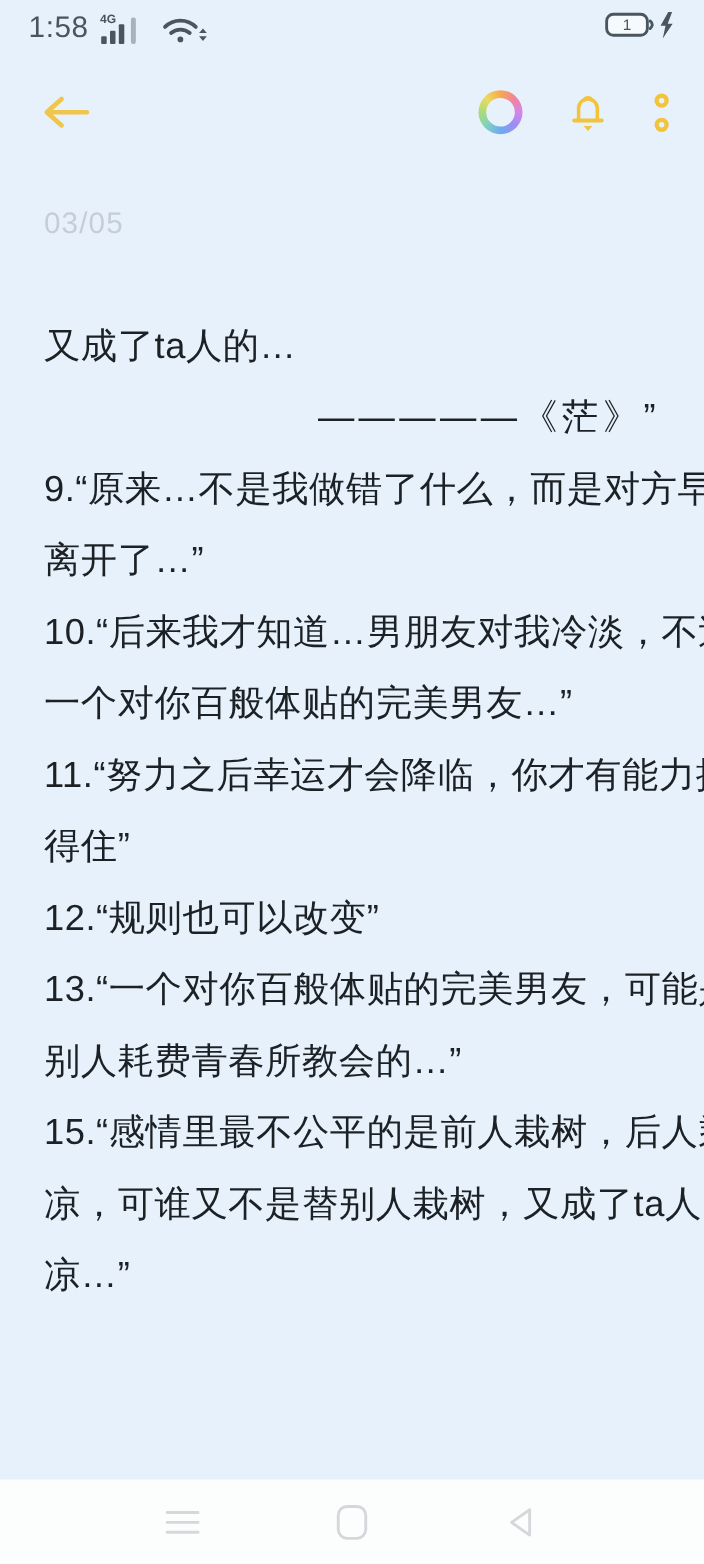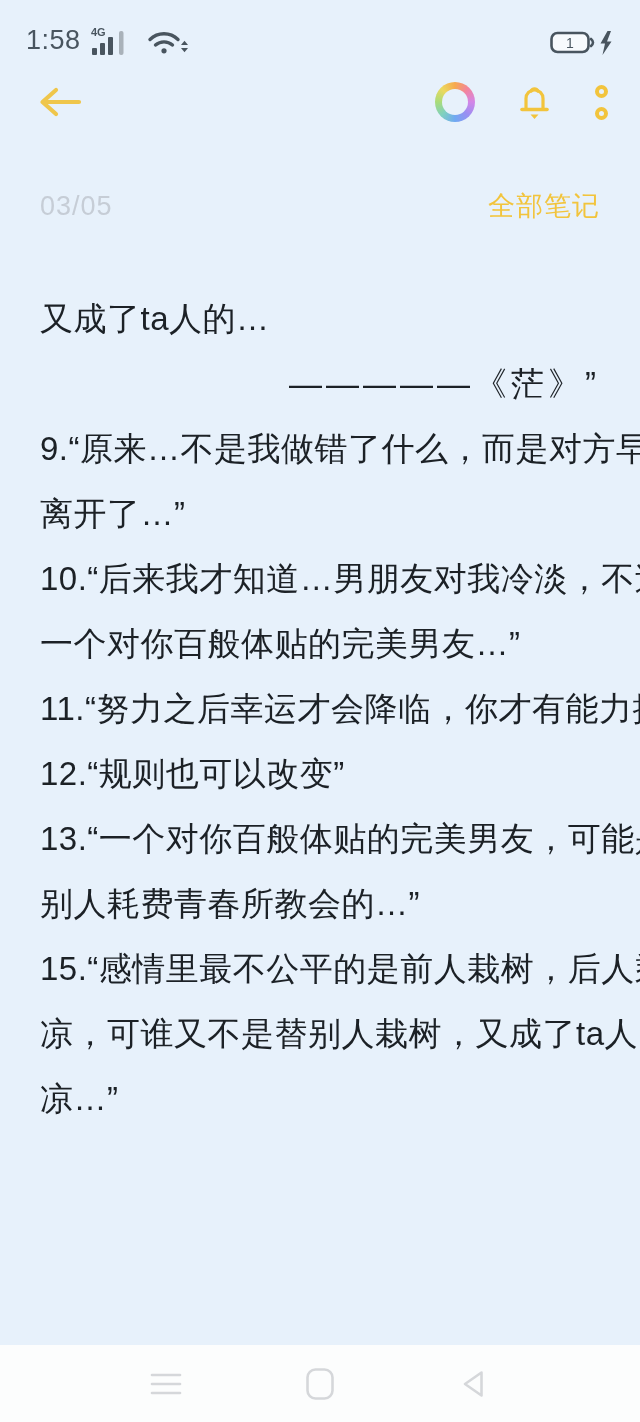--- a/index.html
+++ b/index.html
@@ -13,21 +13,21 @@
     width: 640px;
     height: 1422px;
     background: #e7f1fb;
     overflow: hidden;
   }
   
   .status-bar {
     height: 56px;
     padding: 10px 26px 0 26px;
     display: flex;
-    align-items: flex-end;
+    align-items: flex-start;
     justify-content: space-between;
     gap: 11px;
   }
   .sb-left { display: flex; align-items: center; gap: 10px; }
   .sb-time {
     font-size: 27px;
     color: #49555f;
     letter-spacing: 0.5px;
   }
   .sb-right { display: flex; align-items: center; gap: 2px; }
@@ -159,38 +159,38 @@
         <span class="dots">
             <i></i>
             <i></i>
           </span>
       </button>
     </div>
   </div>
 
   <div class="sub-header">
     <span class="page-indicator">03/05</span>
-    <button class="all-notes">全部笔记</button>
   </div>
 
   <div class="content">
     <div class="note">
       <div class="line">又成了ta人的…</div>
       <div class="line attribution">—————《茫》”</div>
     </div>
     <div class="note">
       <div class="line">9.“原来…不是我做错了什么，而是对方早想</div>
       <div class="line">离开了…”</div>
     </div>
     <div class="note">
       <div class="line">10.“后来我才知道…男朋友对我冷淡，不过</div>
       <div class="line">一个对你百般体贴的完美男友…”</div>
     </div>
     <div class="note">
       <div class="line">11.“努力之后幸运才会降临，你才有能力接</div>
+      <div class="line">得住”</div>
     </div>
     <div class="note">
       <div class="line">12.“规则也可以改变”</div>
     </div>
     <div class="note">
       <div class="line">13.“一个对你百般体贴的完美男友，可能是</div>
       <div class="line">别人耗费青春所教会的…”</div>
     </div>
     <div class="note">
       <div class="line">15.“感情里最不公平的是前人栽树，后人乘</div>

